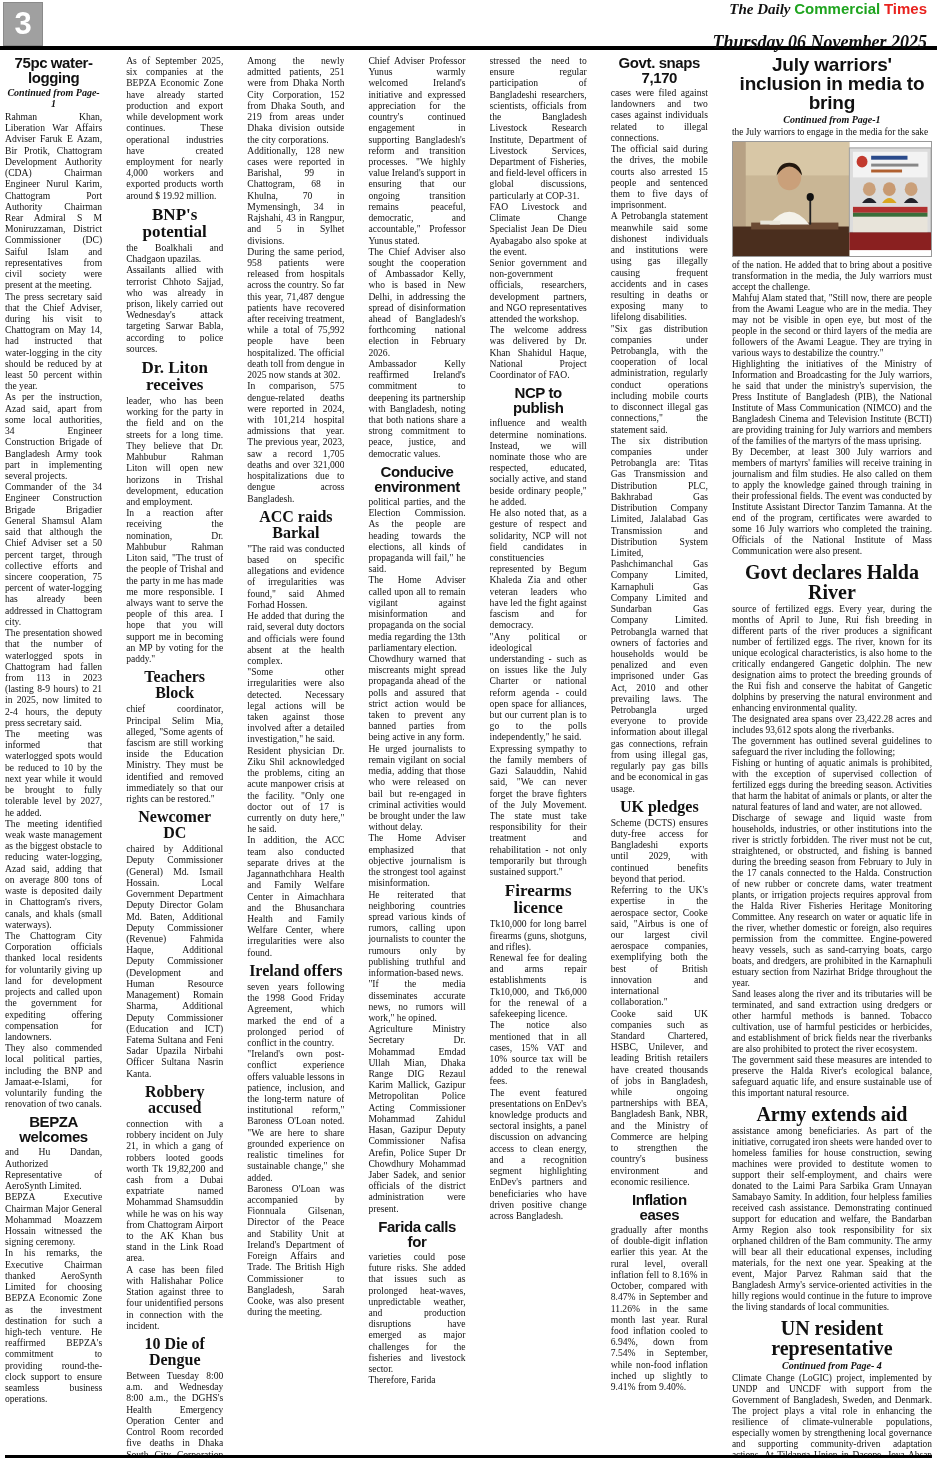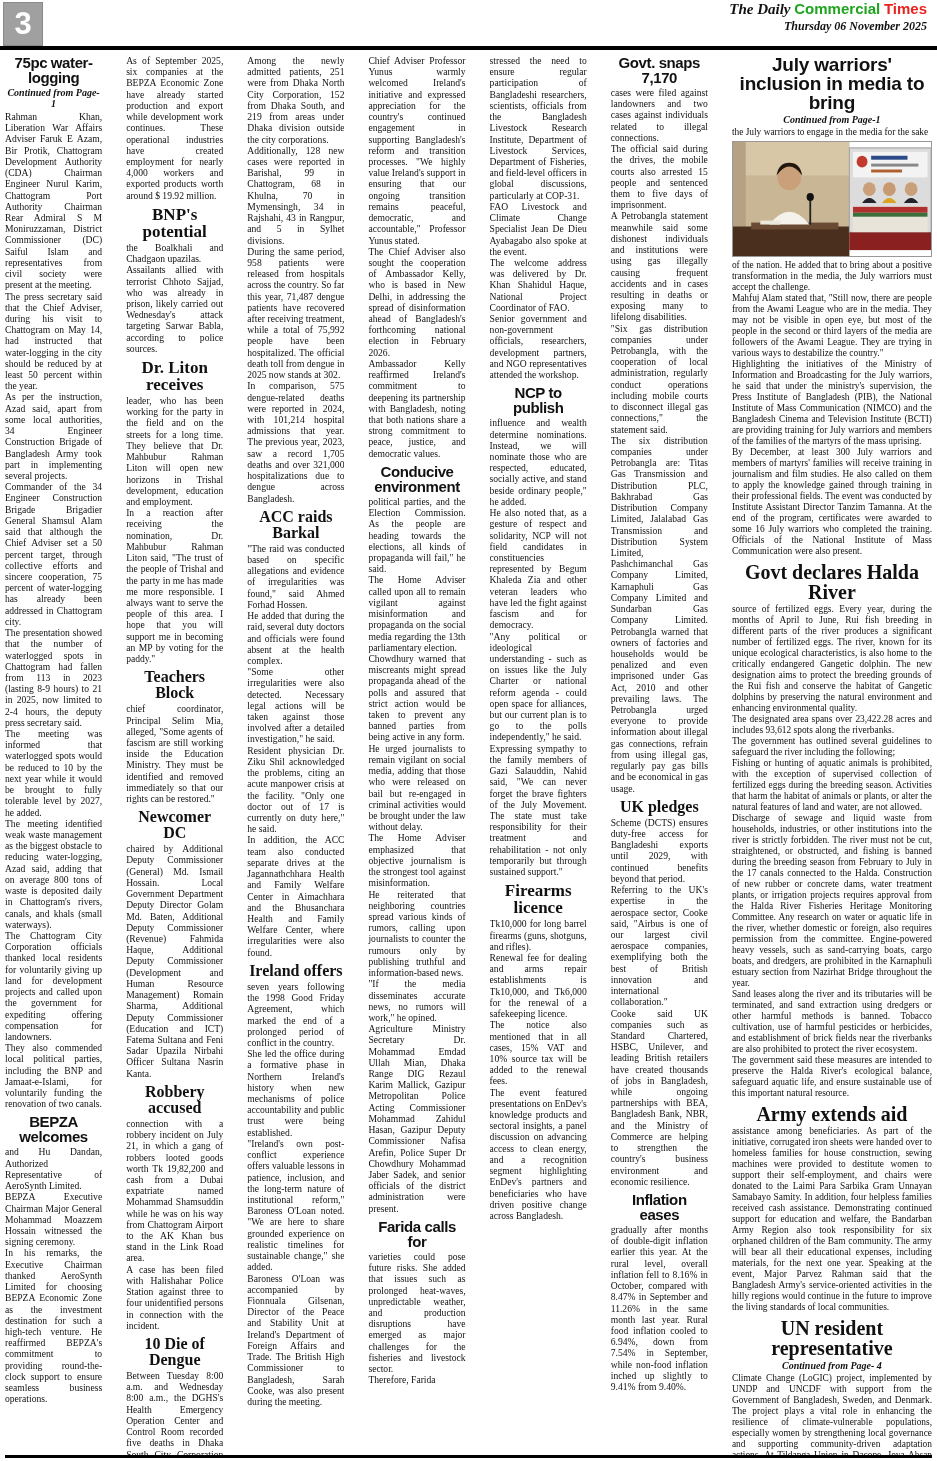--- a/index.html
+++ b/index.html
@@ -8,21 +8,21 @@
   
   .masthead{position:relative;height:46px;border-bottom:4px solid #000;}
   .pagenum{position:absolute;left:3px;top:2px;width:38px;height:42px;background:#a0a0a0;
            border:1px solid #8a8a8a;color:#fff;font-family:"Liberation Sans",sans-serif;
            font-weight:bold;font-size:31px;display:flex;align-items:center;justify-content:center;}
   .mast-right{position:absolute;right:10px;top:1px;text-align:right;line-height:1.05;}
   .mast-title{font-size:15px;white-space:nowrap;}
   .mast-prefix{font-family:"Liberation Serif",serif;font-style:italic;font-weight:bold;}
   .mast-green{font-family:"Liberation Sans",sans-serif;font-weight:bold;color:#1fa41f;}
   .mast-red{font-family:"Liberation Sans",sans-serif;font-weight:bold;color:#e8221e;}
-  .mast-date{font-family:"Liberation Serif",serif;font-style:italic;font-weight:bold;font-size:12px;margin-top:2px;text-align:right;}
+  .mast-date{font-family:"Liberation Serif",serif;font-style:italic;font-weight:bold;font-size:18px;margin-top:15px;text-align:right;}
   
   .content{display:grid;grid-template-columns:repeat(6,1fr) 2.06fr;column-gap:24px;
            padding:5px 5px 16px 5px;height:1400px;overflow:hidden;}
   .col{overflow:hidden;}
   .article{margin:0 0 4px 0;}
   .article p{margin:0;font-size:9.6px;line-height:1.17;text-align:justify;}
   .right-col .article p{font-size:9.4px;line-height:1.17;}
   .headline{margin:5px 0 2px 0;text-align:center;line-height:1.0;}
   .article:first-child .headline{margin-top:0;}
   .h-serif{font-family:"Liberation Serif",serif;font-weight:bold;font-size:17px;}
@@ -120,21 +120,20 @@
           <h2 class="headline h-serif h-lg">ACC raids Barkal</h2>
           <p>"The raid was conducted based on specific allegations and evidence of irregularities was found," said Ahmed Forhad Hossen.</p>
           <p>He added that during the raid, several duty doctors and officials were found absent at the health complex.</p>
           <p>"Some other irregularities were also detected. Necessary legal actions will be taken against those involved after a detailed investigation," he said.</p>
           <p>Resident physician Dr. Ziku Shil acknowledged the problems, citing an acute manpower crisis at the facility. "Only one doctor out of 17 is currently on duty here," he said.</p>
           <p>In addition, the ACC team also conducted separate drives at the Jagannathchhara Health and Family Welfare Center in Aimachhara and the Bhusanchara Health and Family Welfare Center, where irregularities were also found.</p>
         </article>
         <article class="article">
           <h2 class="headline h-serif h-lg">Ireland offers</h2>
           <p>seven years following the 1998 Good Friday Agreement, which marked the end of a prolonged period of conflict in the country.</p>
-          <p>She led the office during a formative phase in Northern Ireland's history when new mechanisms of police accountability and public trust were being established.</p>
           <p>"Ireland's own post-conflict experience offers valuable lessons in patience, inclusion, and the long-term nature of institutional reform," Baroness O'Loan noted. "We are here to share grounded experience on realistic timelines for sustainable change," she added.</p>
           <p>Baroness O'Loan was accompanied by Fionnuala Gilsenan, Director of the Peace and Stability Unit at Ireland's Department of Foreign Affairs and Trade. The British High Commissioner to Bangladesh, Sarah Cooke, was also present during the meeting.</p>
         </article>
       </div>
       <div class="col">
         <article class="article">
           <p>Chief Adviser Professor Yunus warmly welcomed Ireland's initiative and expressed appreciation for the country's continued engagement in supporting Bangladesh's reform and transition processes. "We highly value Ireland's support in ensuring that our ongoing transition remains peaceful, democratic, and accountable," Professor Yunus stated.</p>
           <p>The Chief Adviser also sought the cooperation of Ambassador Kelly, who is based in New Delhi, in addressing the spread of disinformation ahead of Bangladesh's forthcoming national election in February 2026.</p>
           <p>Ambassador Kelly reaffirmed Ireland's commitment to deepening its partnership with Bangladesh, noting that both nations share a strong commitment to peace, justice, and democratic values.</p>
         </article>
@@ -152,22 +151,22 @@
         <article class="article">
           <h2 class="headline h-sans">Farida calls for</h2>
           <p>varieties could pose future risks. She added that issues such as prolonged heat-waves, unpredictable weather, and production disruptions have emerged as major challenges for the fisheries and livestock sector.</p>
           <p>Therefore, Farida</p>
         </article>
       </div>
       <div class="col">
         <article class="article">
           <p>stressed the need to ensure regular participation of Bangladeshi researchers, scientists, officials from the Bangladesh Livestock Research Institute, Department of Livestock Services, Department of Fisheries, and field-level officers in global discussions, particularly at COP-31.</p>
           <p>FAO Livestock and Climate Change Specialist Jean De Dieu Ayabagabo also spoke at the event.</p>
+          <p>Senior government and non-government officials, researchers, development partners, and NGO representatives attended the workshop.</p>
           <p>The welcome address was delivered by Dr. Khan Shahidul Haque, National Project Coordinator of FAO.</p>
-          <p>Senior government and non-government officials, researchers, development partners, and NGO representatives attended the workshop.</p>
         </article>
         <article class="article">
           <h2 class="headline h-sans">NCP to publish</h2>
           <p>influence and wealth determine nominations. Instead, we will nominate those who are respected, educated, socially active, and stand beside ordinary people," he added.</p>
           <p>He also noted that, as a gesture of respect and solidarity, NCP will not field candidates in constituencies represented by Begum Khaleda Zia and other veteran leaders who have led the fight against fascism and for democracy.</p>
           <p>"Any political or ideological understanding - such as on issues like the July Charter or national reform agenda - could open space for alliances, but our current plan is to go to the polls independently," he said.</p>
           <p>Expressing sympathy to the family members of Gazi Salauddin, Nahid said, "We can never forget the brave fighters of the July Movement. The state must take responsibility for their treatment and rehabilitation - not only temporarily but through sustained support."</p>
         </article>
         <article class="article">
           <h2 class="headline h-serif">Firearms licence</h2>

